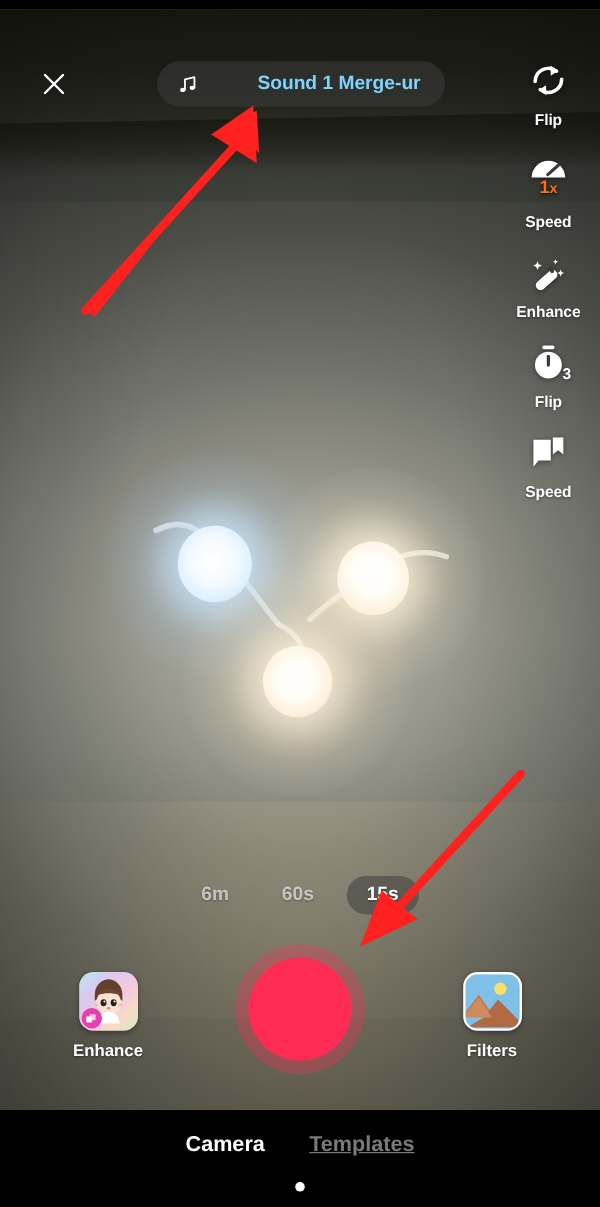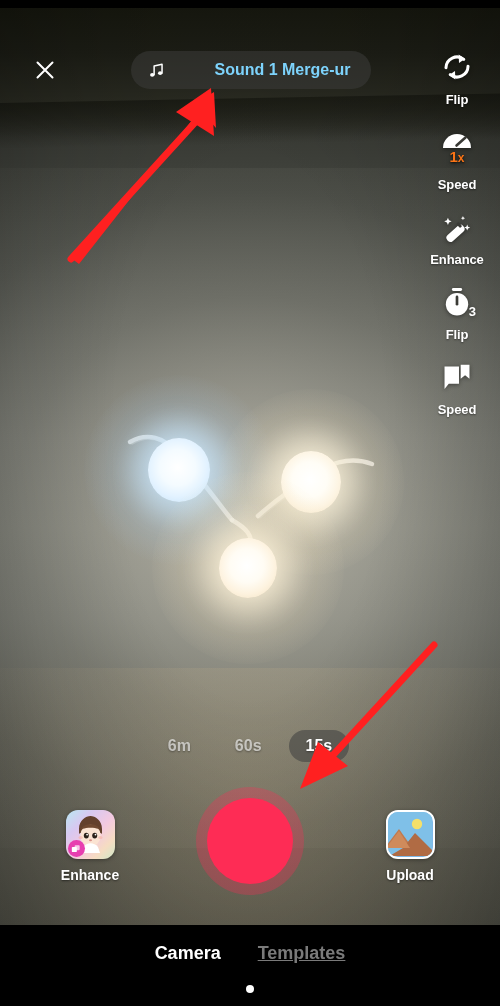--- a/index.html
+++ b/index.html
@@ -483,21 +483,21 @@
     <div class="action-item" id="upload-item">
       <div class="upload-thumb">
         <svg width="44" height="44" viewBox="0 0 44 44">
           <rect x="0" y="0" width="44" height="44" fill="#7fc0e8"></rect>
           <circle cx="29" cy="12" r="5.2" fill="#f5e06a"></circle>
           <path d="M-2 34 L11 17 L23 34 Z" fill="#c0794e"></path>
           <path d="M15 36 L27 21 L44 38 L44 46 L-2 46 Z" fill="#b06b44"></path>
           <path d="M-2 36 L11 19 L22 36 Z" fill="#cf8b5c"></path>
         </svg>
       </div>
-      <span class="action-label">Upload</span>
+      <span class="action-label">Filters</span>
     </div>
   </div>
 
   <div class="record">
     <div class="inner"></div>
   </div>
 
   <div class="tabbar">
     <div class="tabs">
       <div class="tab active">Camera</div>

